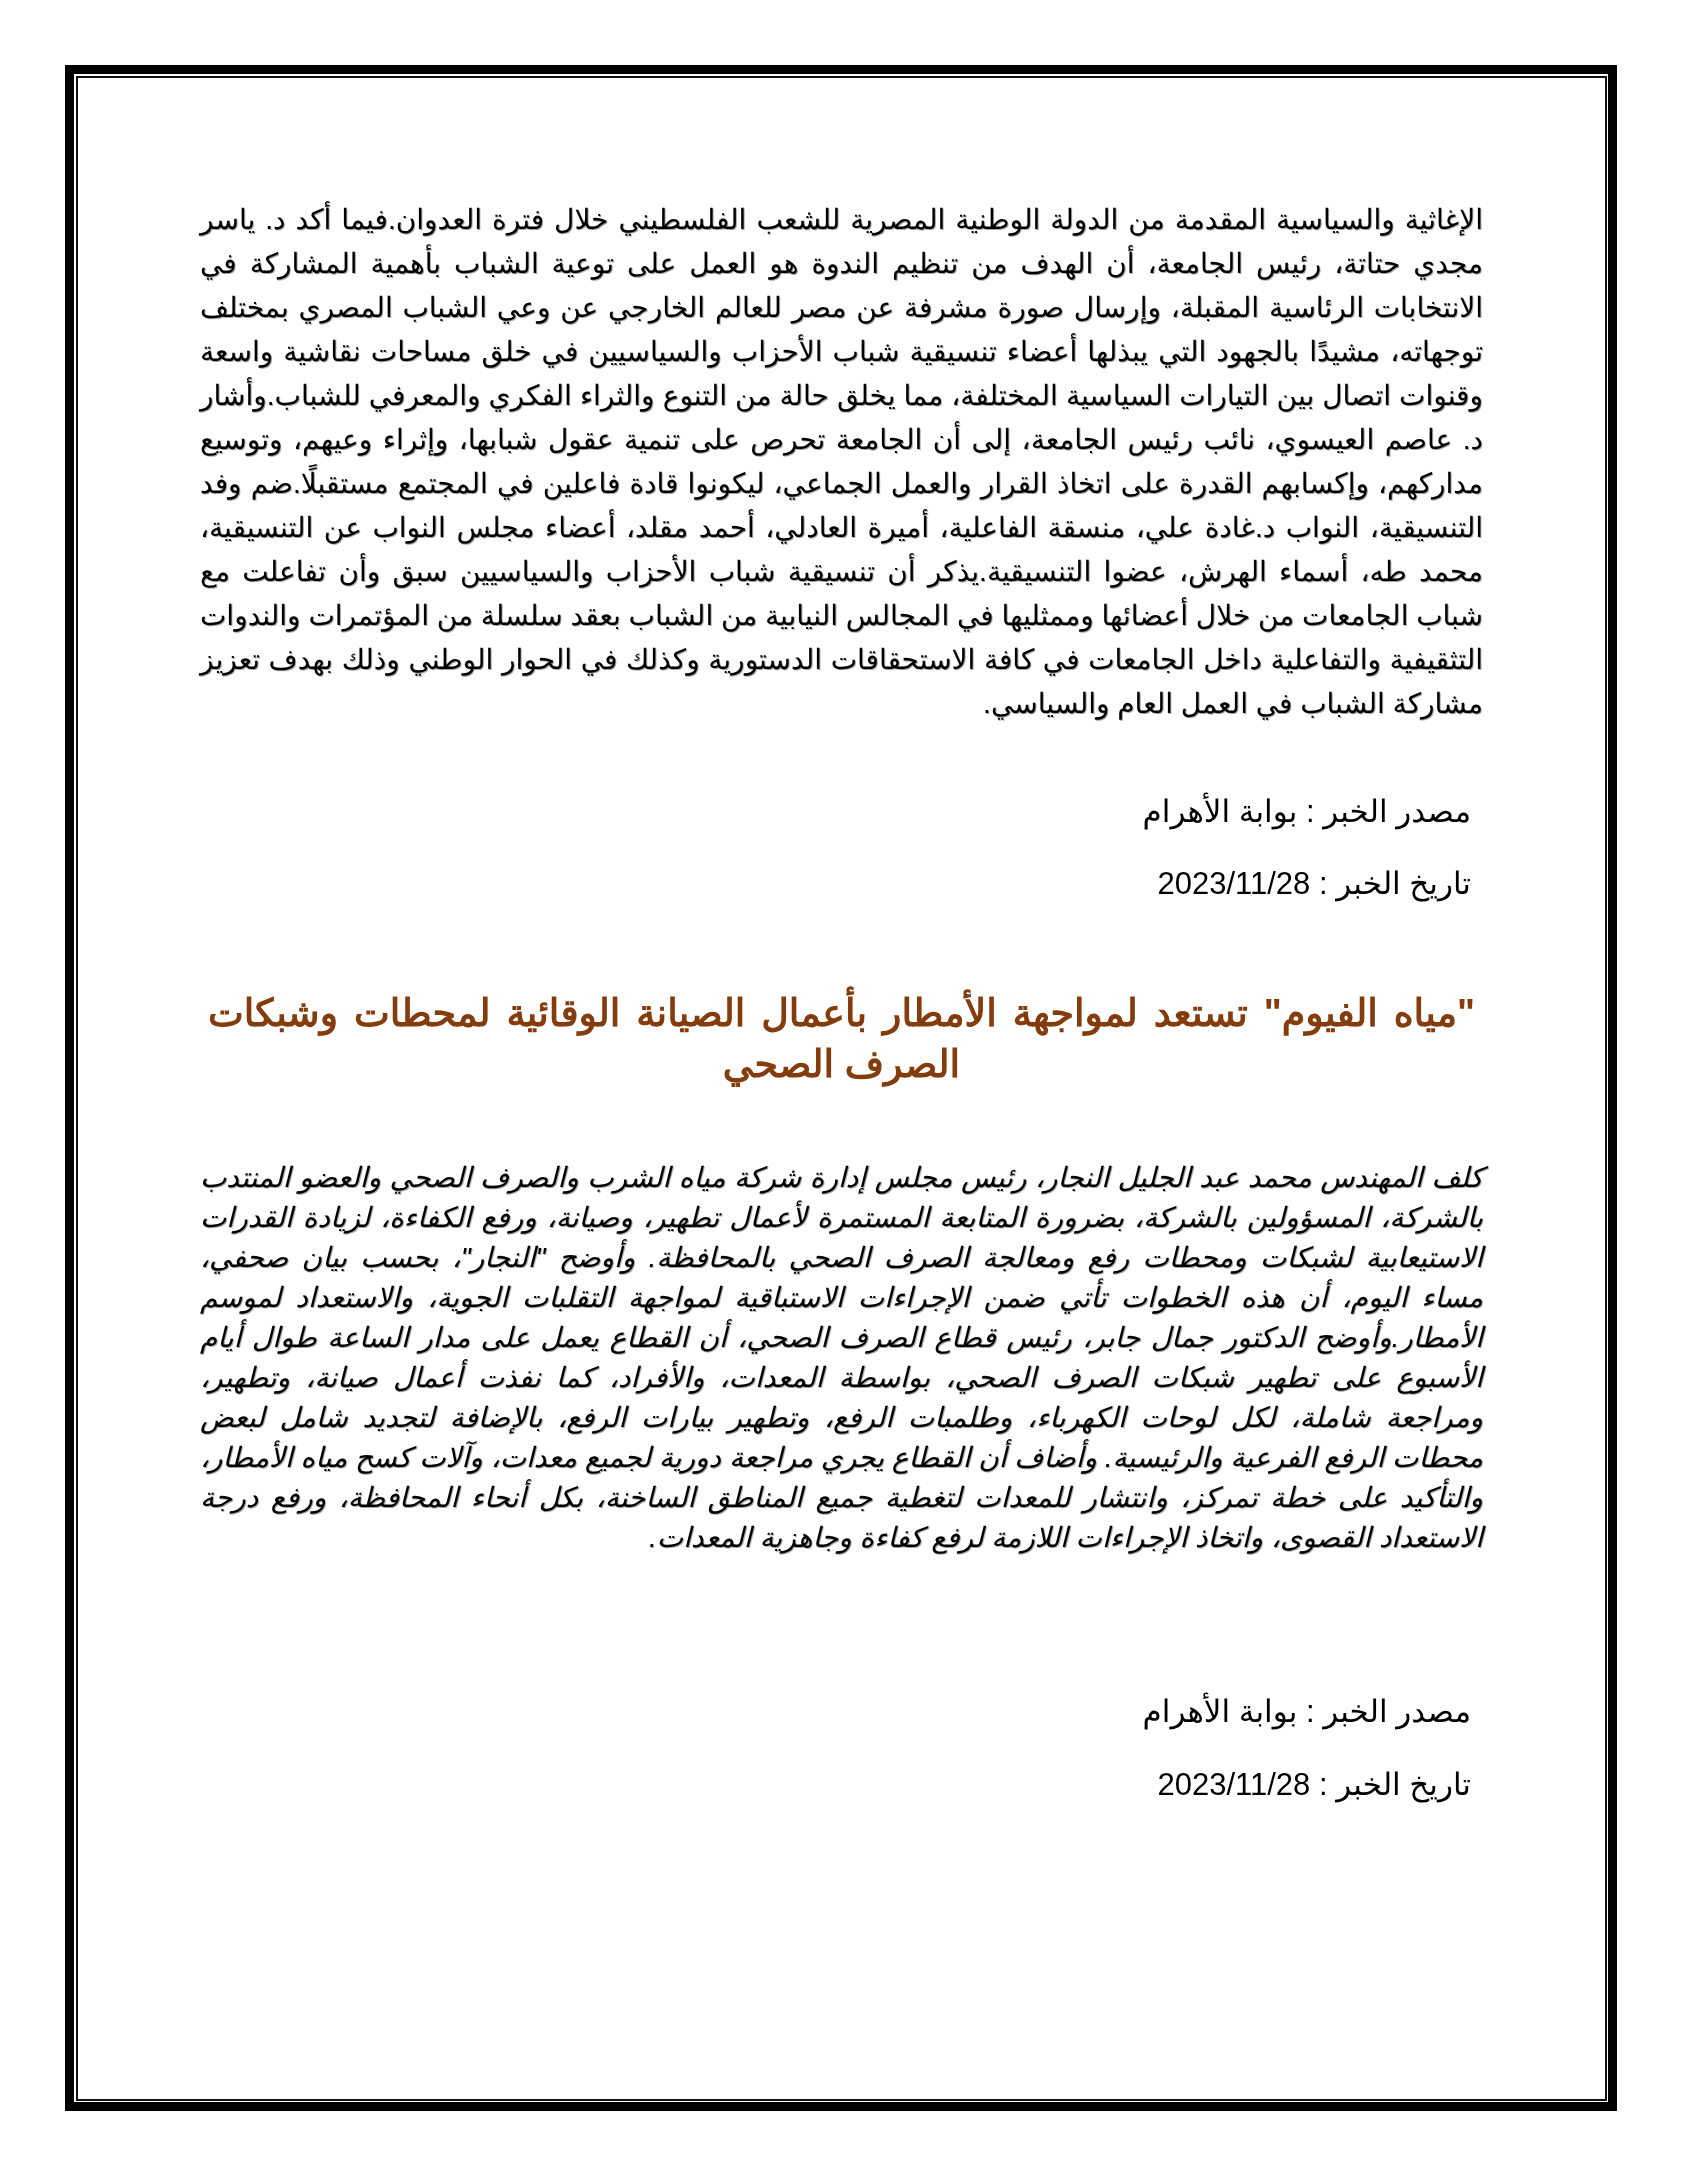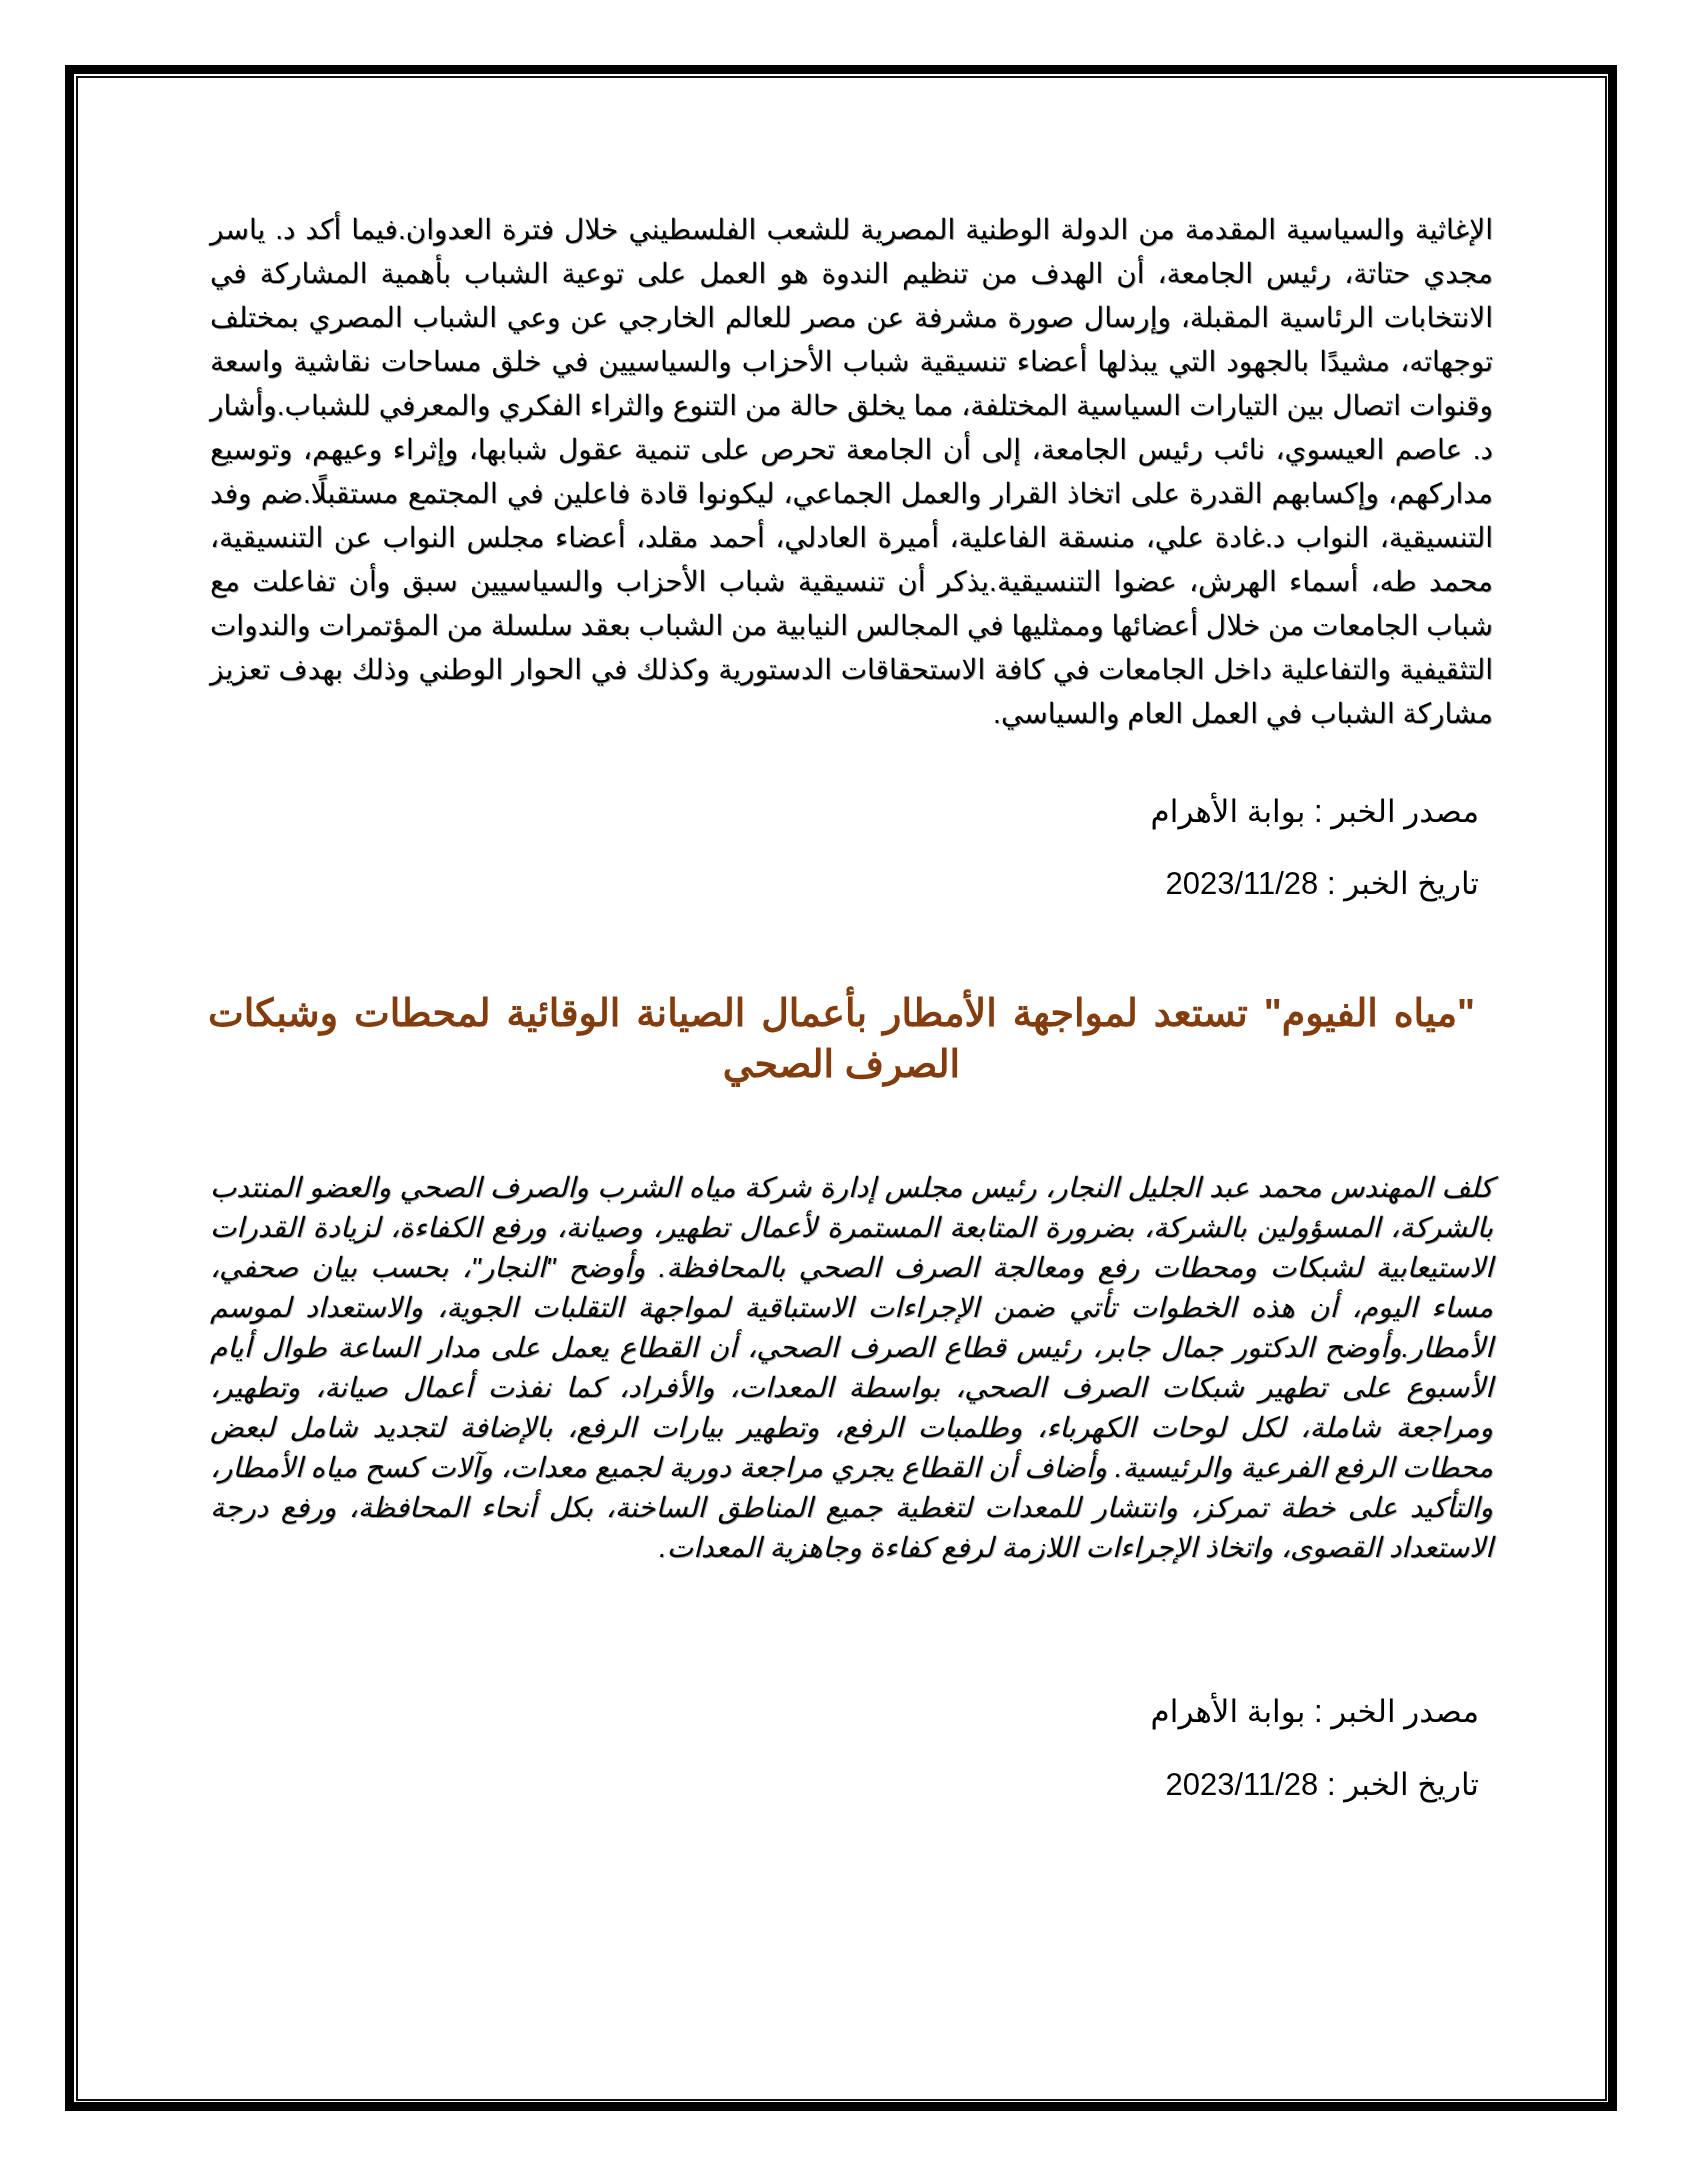--- a/index.html
+++ b/index.html
@@ -11,29 +11,29 @@
     .frame-inner {
       position: absolute; left: 76px; top: 76px; width: 1531px; height: 2025px;
       box-sizing: border-box; border: 2px solid #111;
     }
     .page {
       position: absolute; left: 200px; top: 0; width: 1283px;
       direction: rtl; color: #000;
       font-family: "Liberation Sans", sans-serif;
     }
     .para {
-      position: absolute; left: 0; width: 1283px; margin: 10px;
+      position: absolute; left: 0; width: 1283px; margin: 0;
       font-size: 28px; text-align: justify; text-align-last: right;
       text-shadow: 1px 1px 0 rgba(0,0,0,0.35);
       letter-spacing: 0;
     }
     .para1 { top: 198px; line-height: 44px; }
     .para2 { top: 1158px; line-height: 40px; font-style: italic; }
     .meta {
-      position: absolute; right: 4px; margin: 0; font-size: 31px; line-height: 40px;
+      position: absolute; right: 12px; margin: 0; font-size: 31px; line-height: 40px;
       white-space: nowrap; text-align: right;
     }
     .meta .lbl, .meta .val, .meta .sep { display: inline; }
     .title {
       position: absolute; left: 0; width: 1283px; top: 988px; margin: 0;
       font-size: 38px; font-weight: bold; line-height: 51px;
       text-align: justify; text-align-last: center;
       padding: 0 8px; box-sizing: border-box;
     }
   </style>

